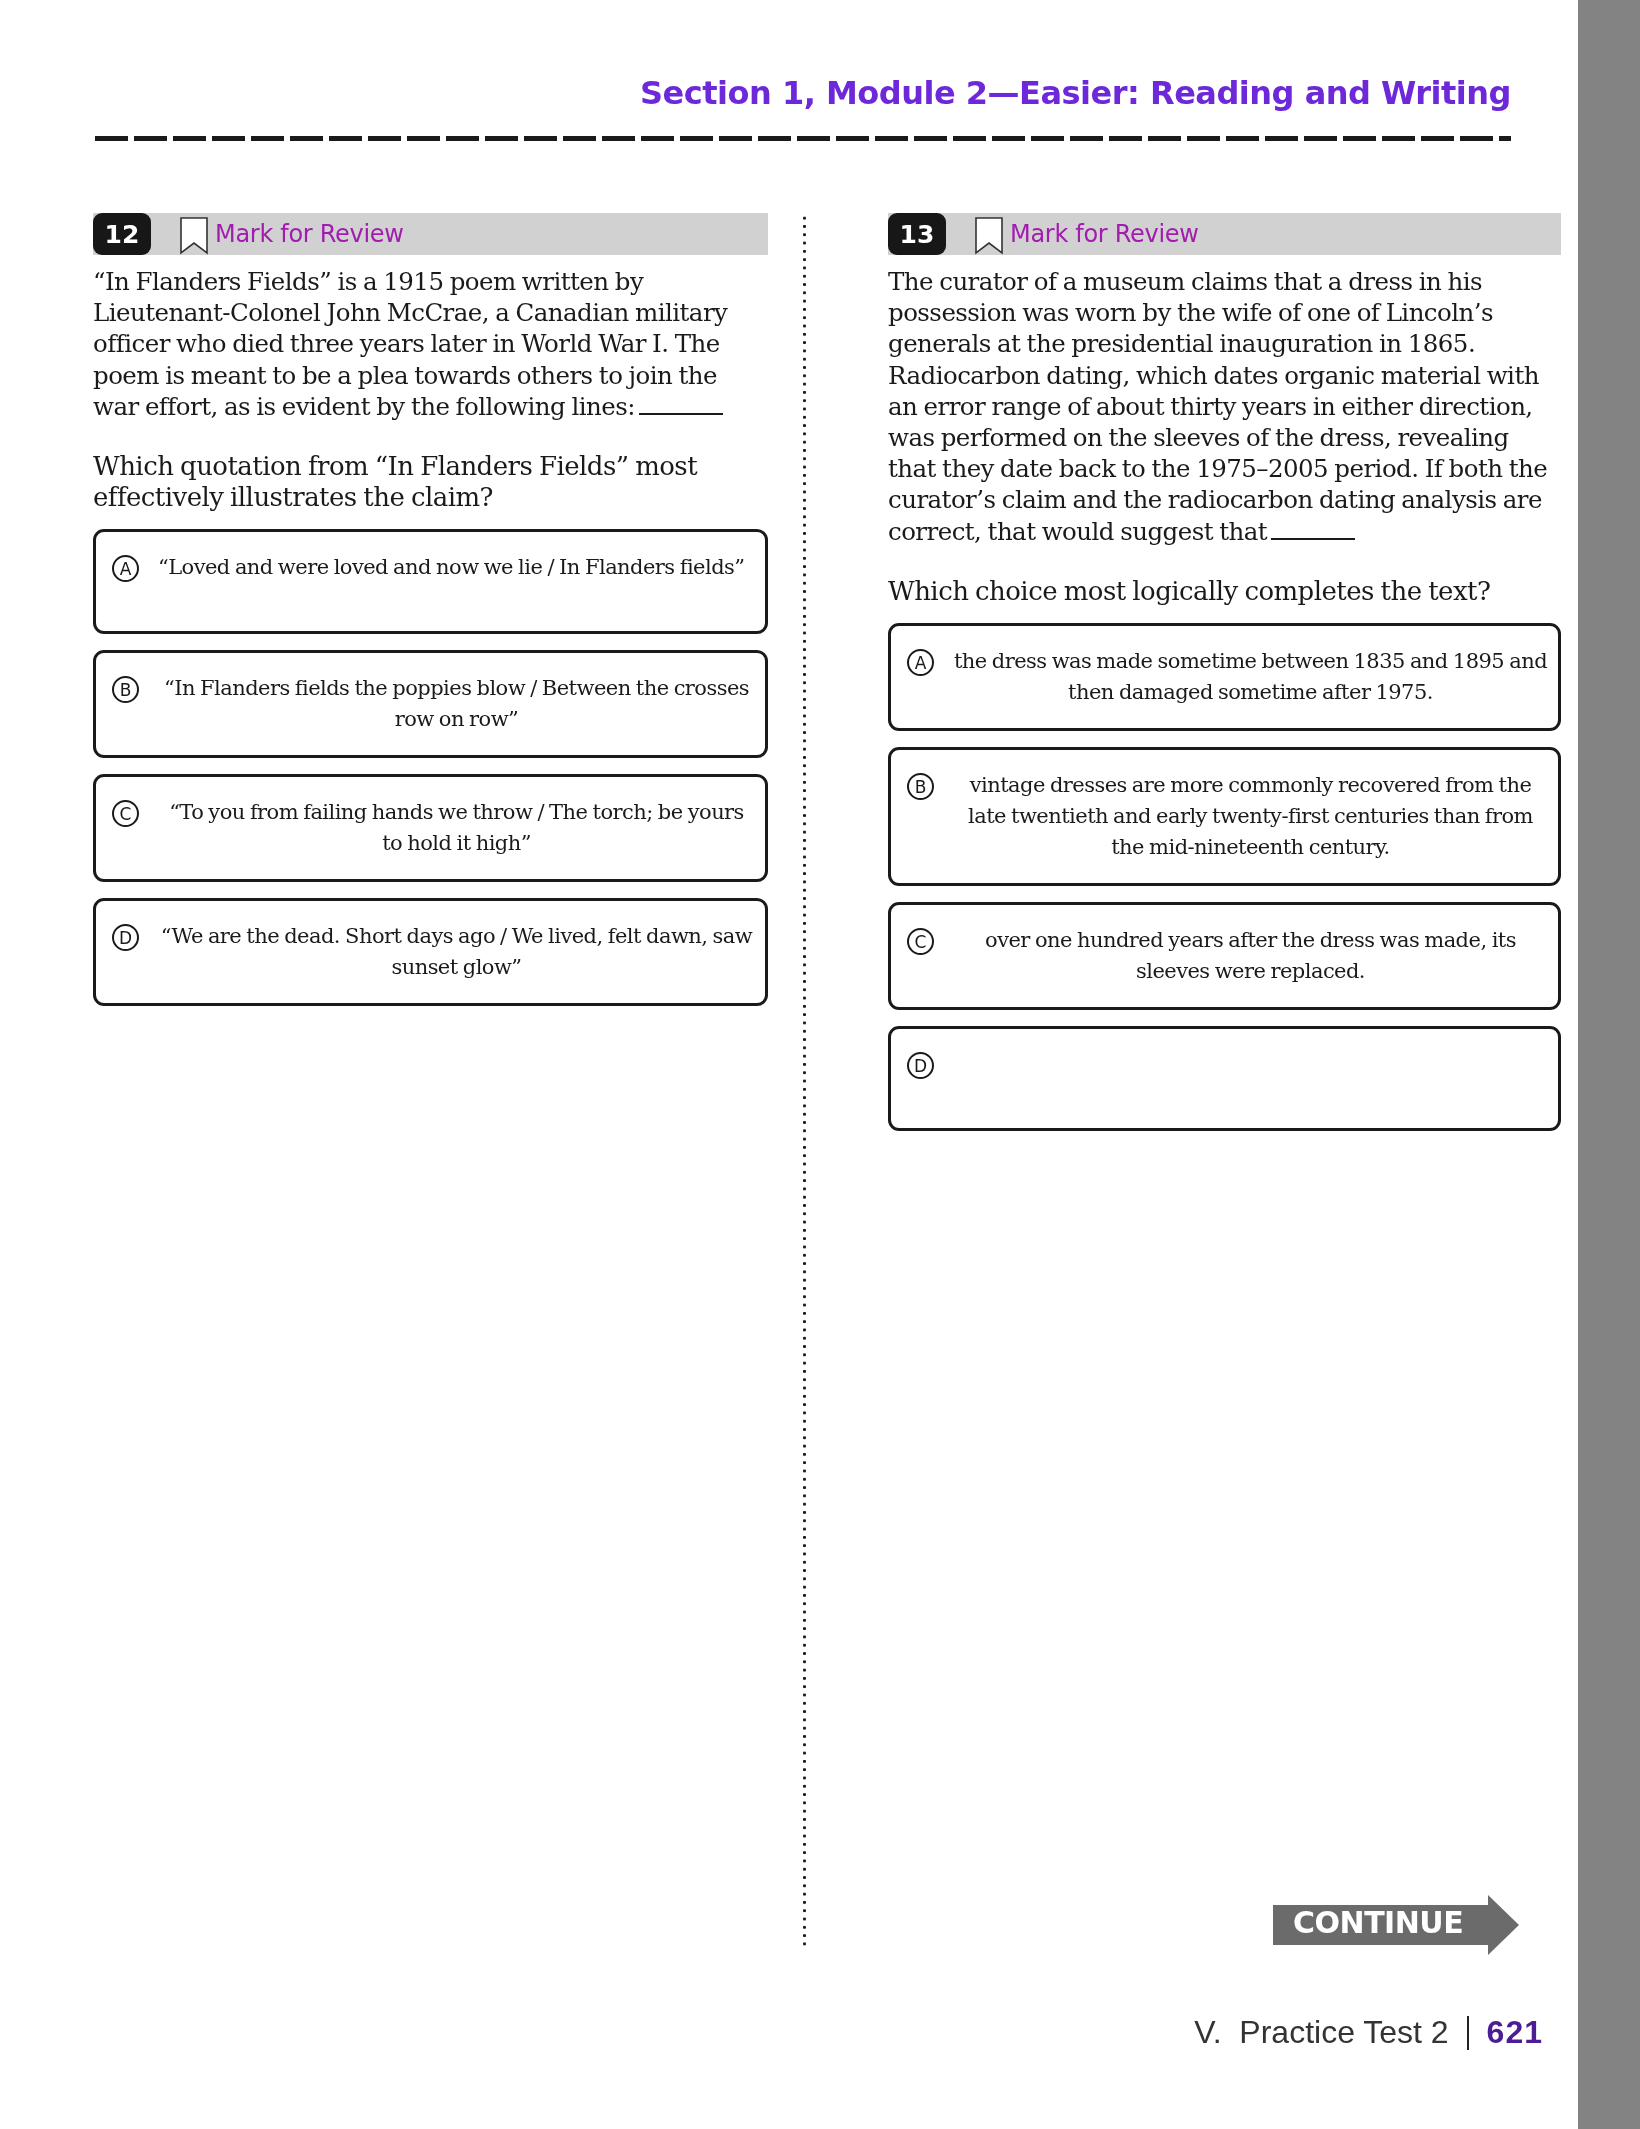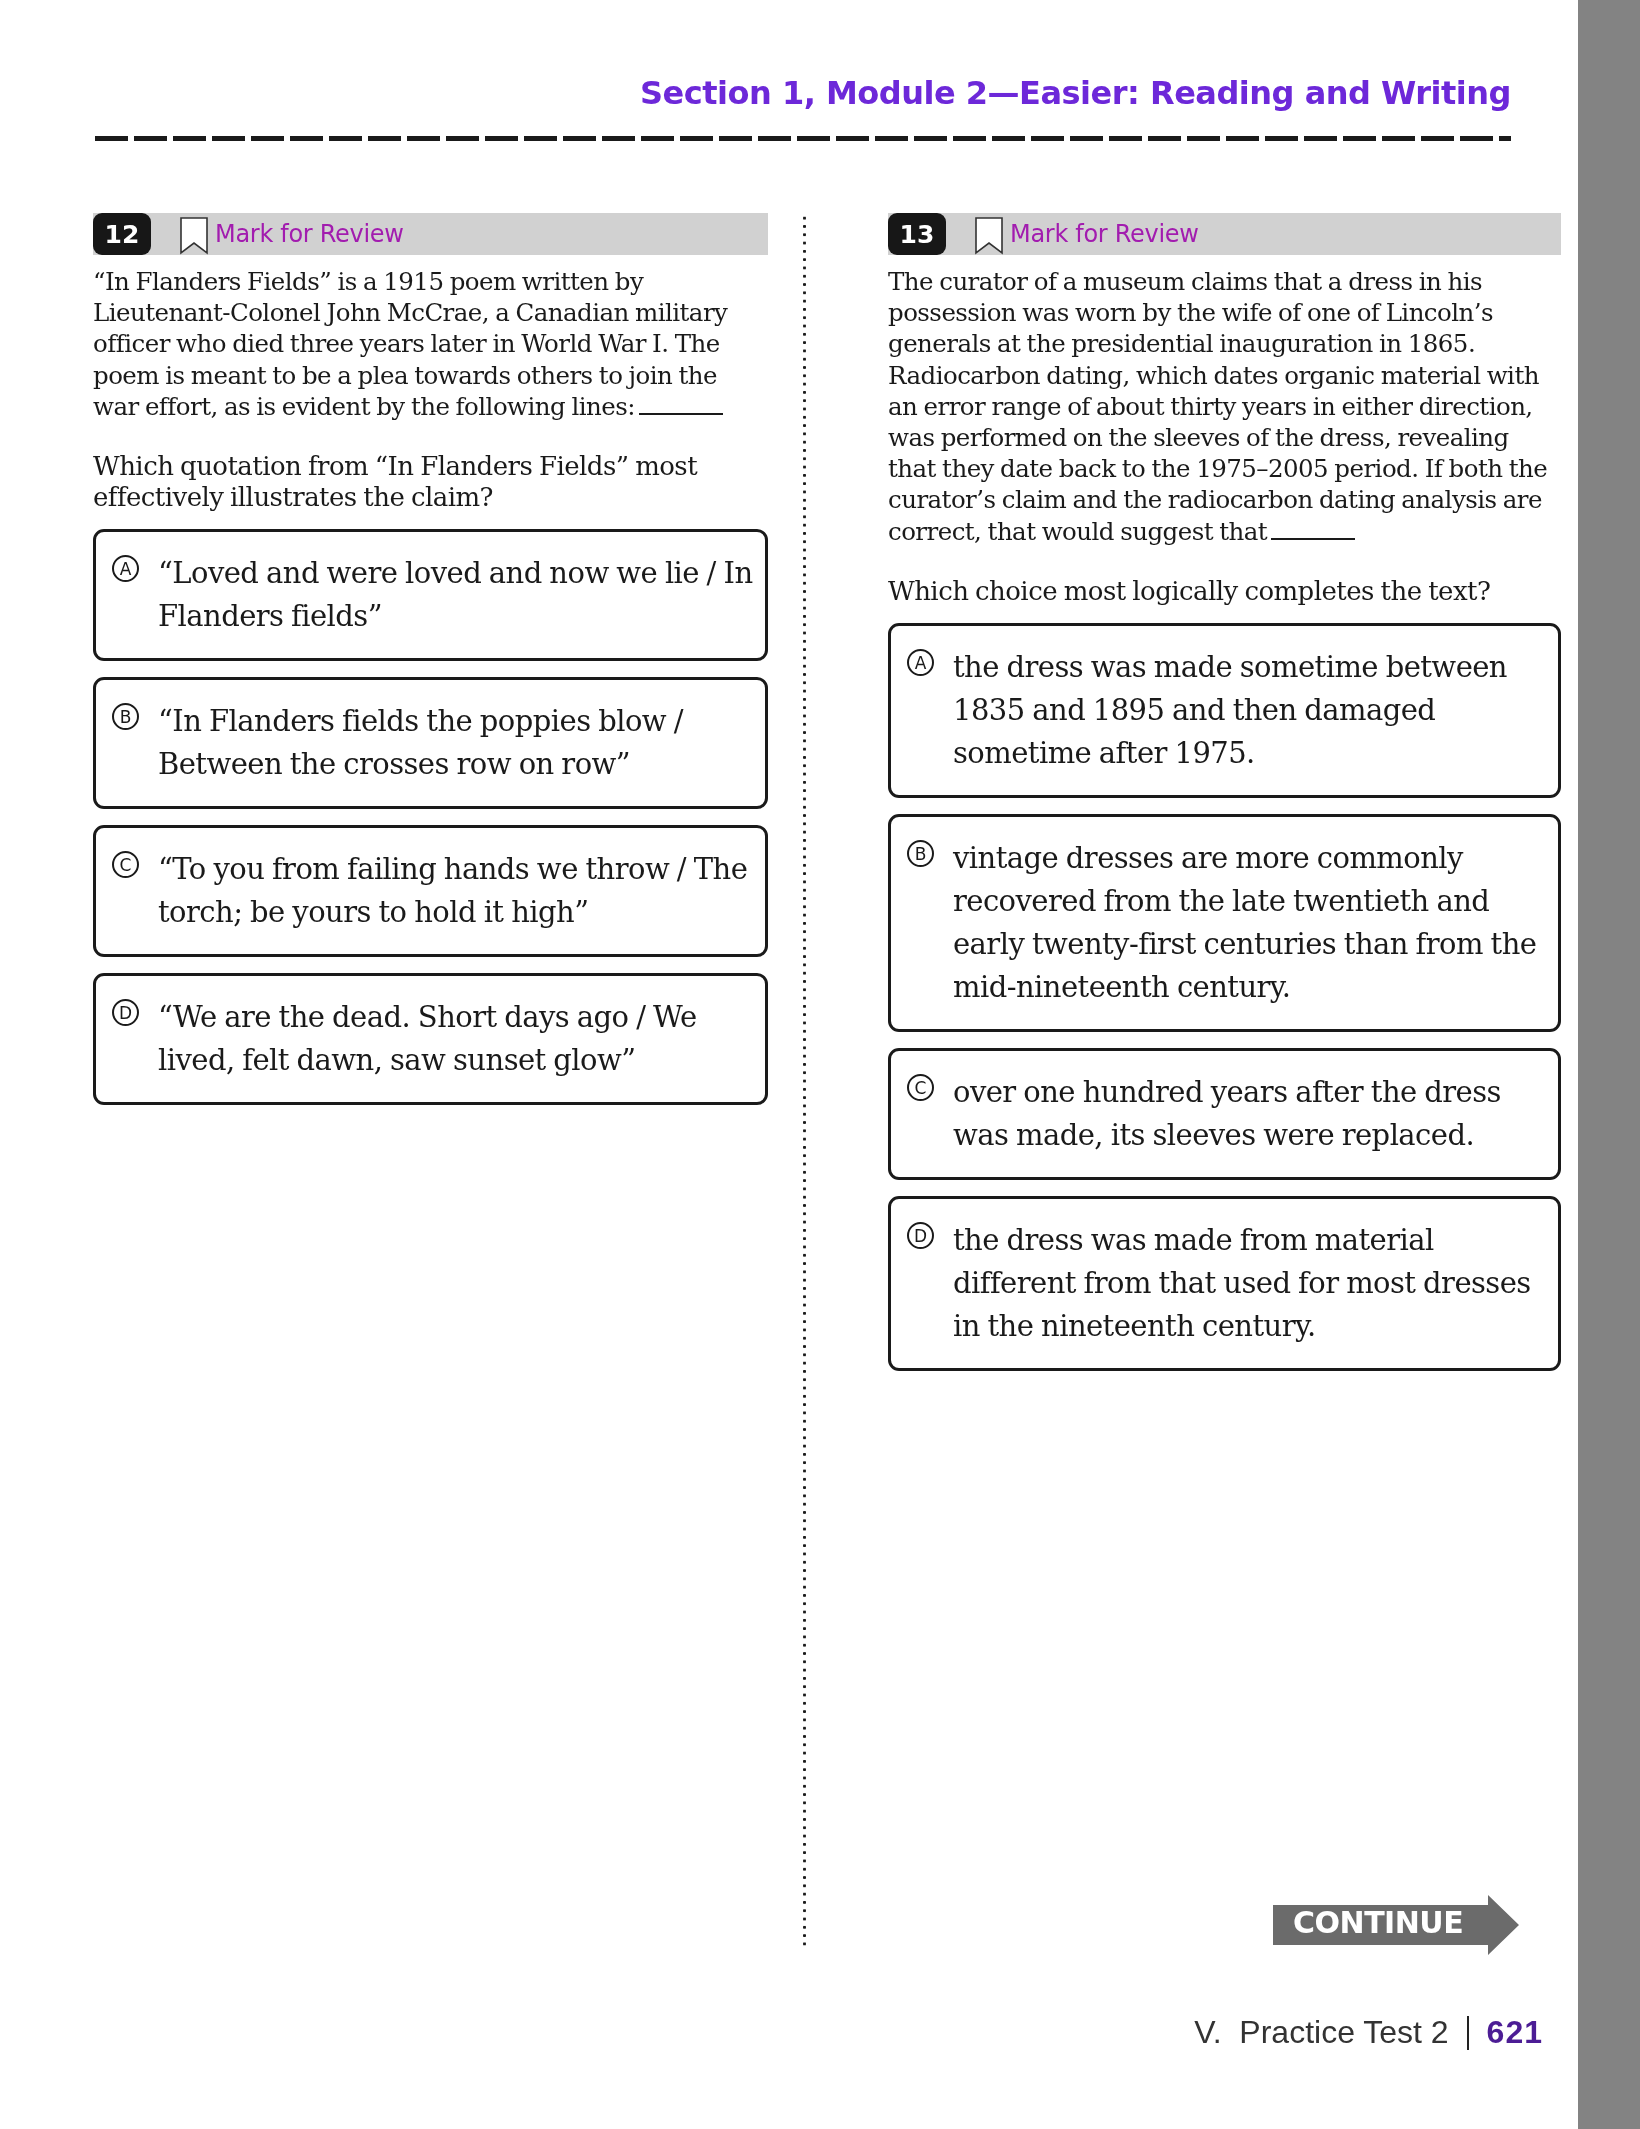--- a/index.html
+++ b/index.html
@@ -58,21 +58,21 @@
     margin-bottom: 16px; background: #fff; cursor: pointer;
   }
   .col-left .choice { min-height: 105px; }
   .col-right .choice { min-height: 105px; }
   .letter {
     flex: 0 0 auto; width: 27px; height: 27px; border: 2.5px solid #1a1a1a; border-radius: 50%;
     box-sizing: border-box; display: flex; align-items: center; justify-content: center;
     font-family: "DejaVu Sans", sans-serif; font-size: 17px; margin-top: 3px; margin-right: 19px;
   }
   .choice-text {
-    font-size: 29px; line-height: 43px; letter-spacing: -0.55px; word-spacing: -1px;
+    font-size: 21px; line-height: 31px; letter-spacing: -0.55px; word-spacing: -1px; text-align: center;
   }
   .continue {
     position: absolute; left: 1273px; top: 1895px; width: 246px; height: 60px; cursor: pointer; padding-left: 34px;
   }
   .continue svg { position: absolute; left: 0; top: 0; }
   .continue-label {
     position: absolute; left: 20px; top: 10px;
     font-family: "DejaVu Sans", sans-serif; font-weight: bold; font-size: 30px; color: #fff;
     letter-spacing: -0.5px;
   }
@@ -140,21 +140,20 @@
     <div class="choice">
       <span class="letter">B</span>
       <span class="choice-text">vintage dresses are more commonly recovered from the late twentieth and early twenty-first centuries than from the mid-nineteenth century.</span>
     </div>
     <div class="choice">
       <span class="letter">C</span>
       <span class="choice-text">over one hundred years after the dress was made, its sleeves were replaced.</span>
     </div>
     <div class="choice">
       <span class="letter">D</span>
-      <span class="choice-text">the dress was made from material different from that used for most dresses in the nineteenth century.</span>
     </div>
   </div>
 </div>
 
 <div class="continue">
   <svg width="246" height="60" viewBox="0 0 246 60">
     <path d="M0 10 H215 V0 L246 30 L215 60 V50 H0 Z" fill="#6b6b6b"></path>
   </svg>
   <span class="continue-label">CONTINUE</span>
 </div>

